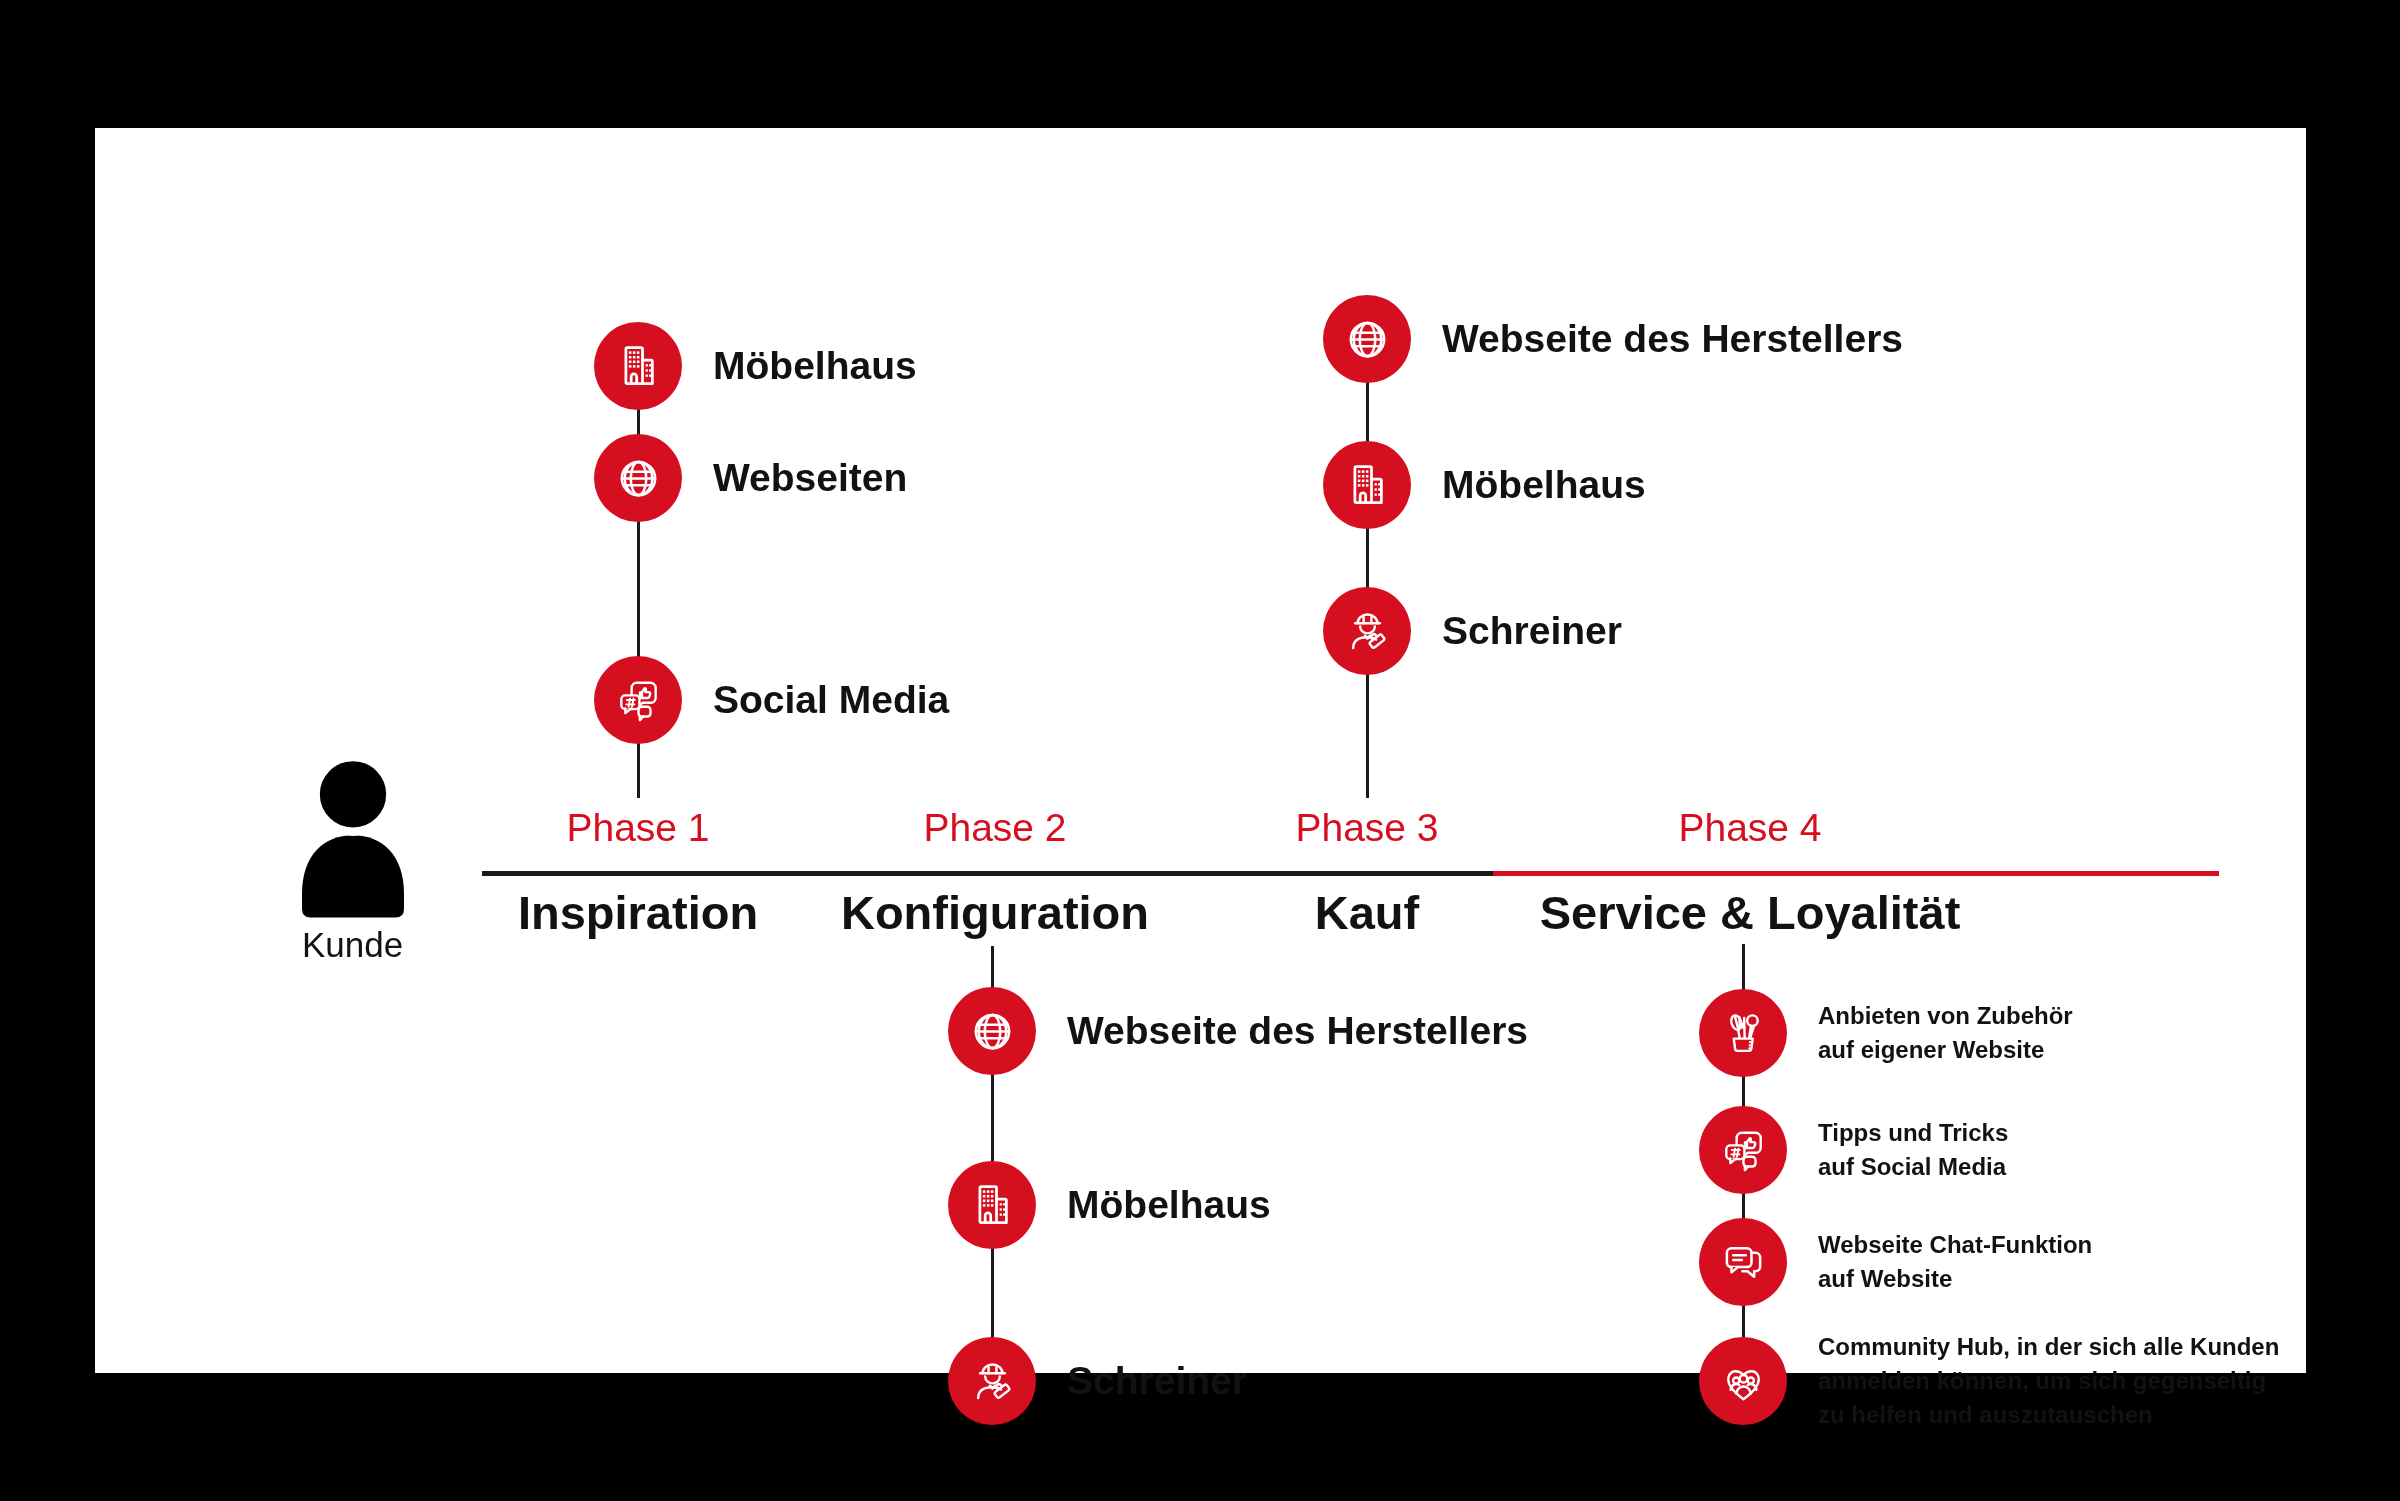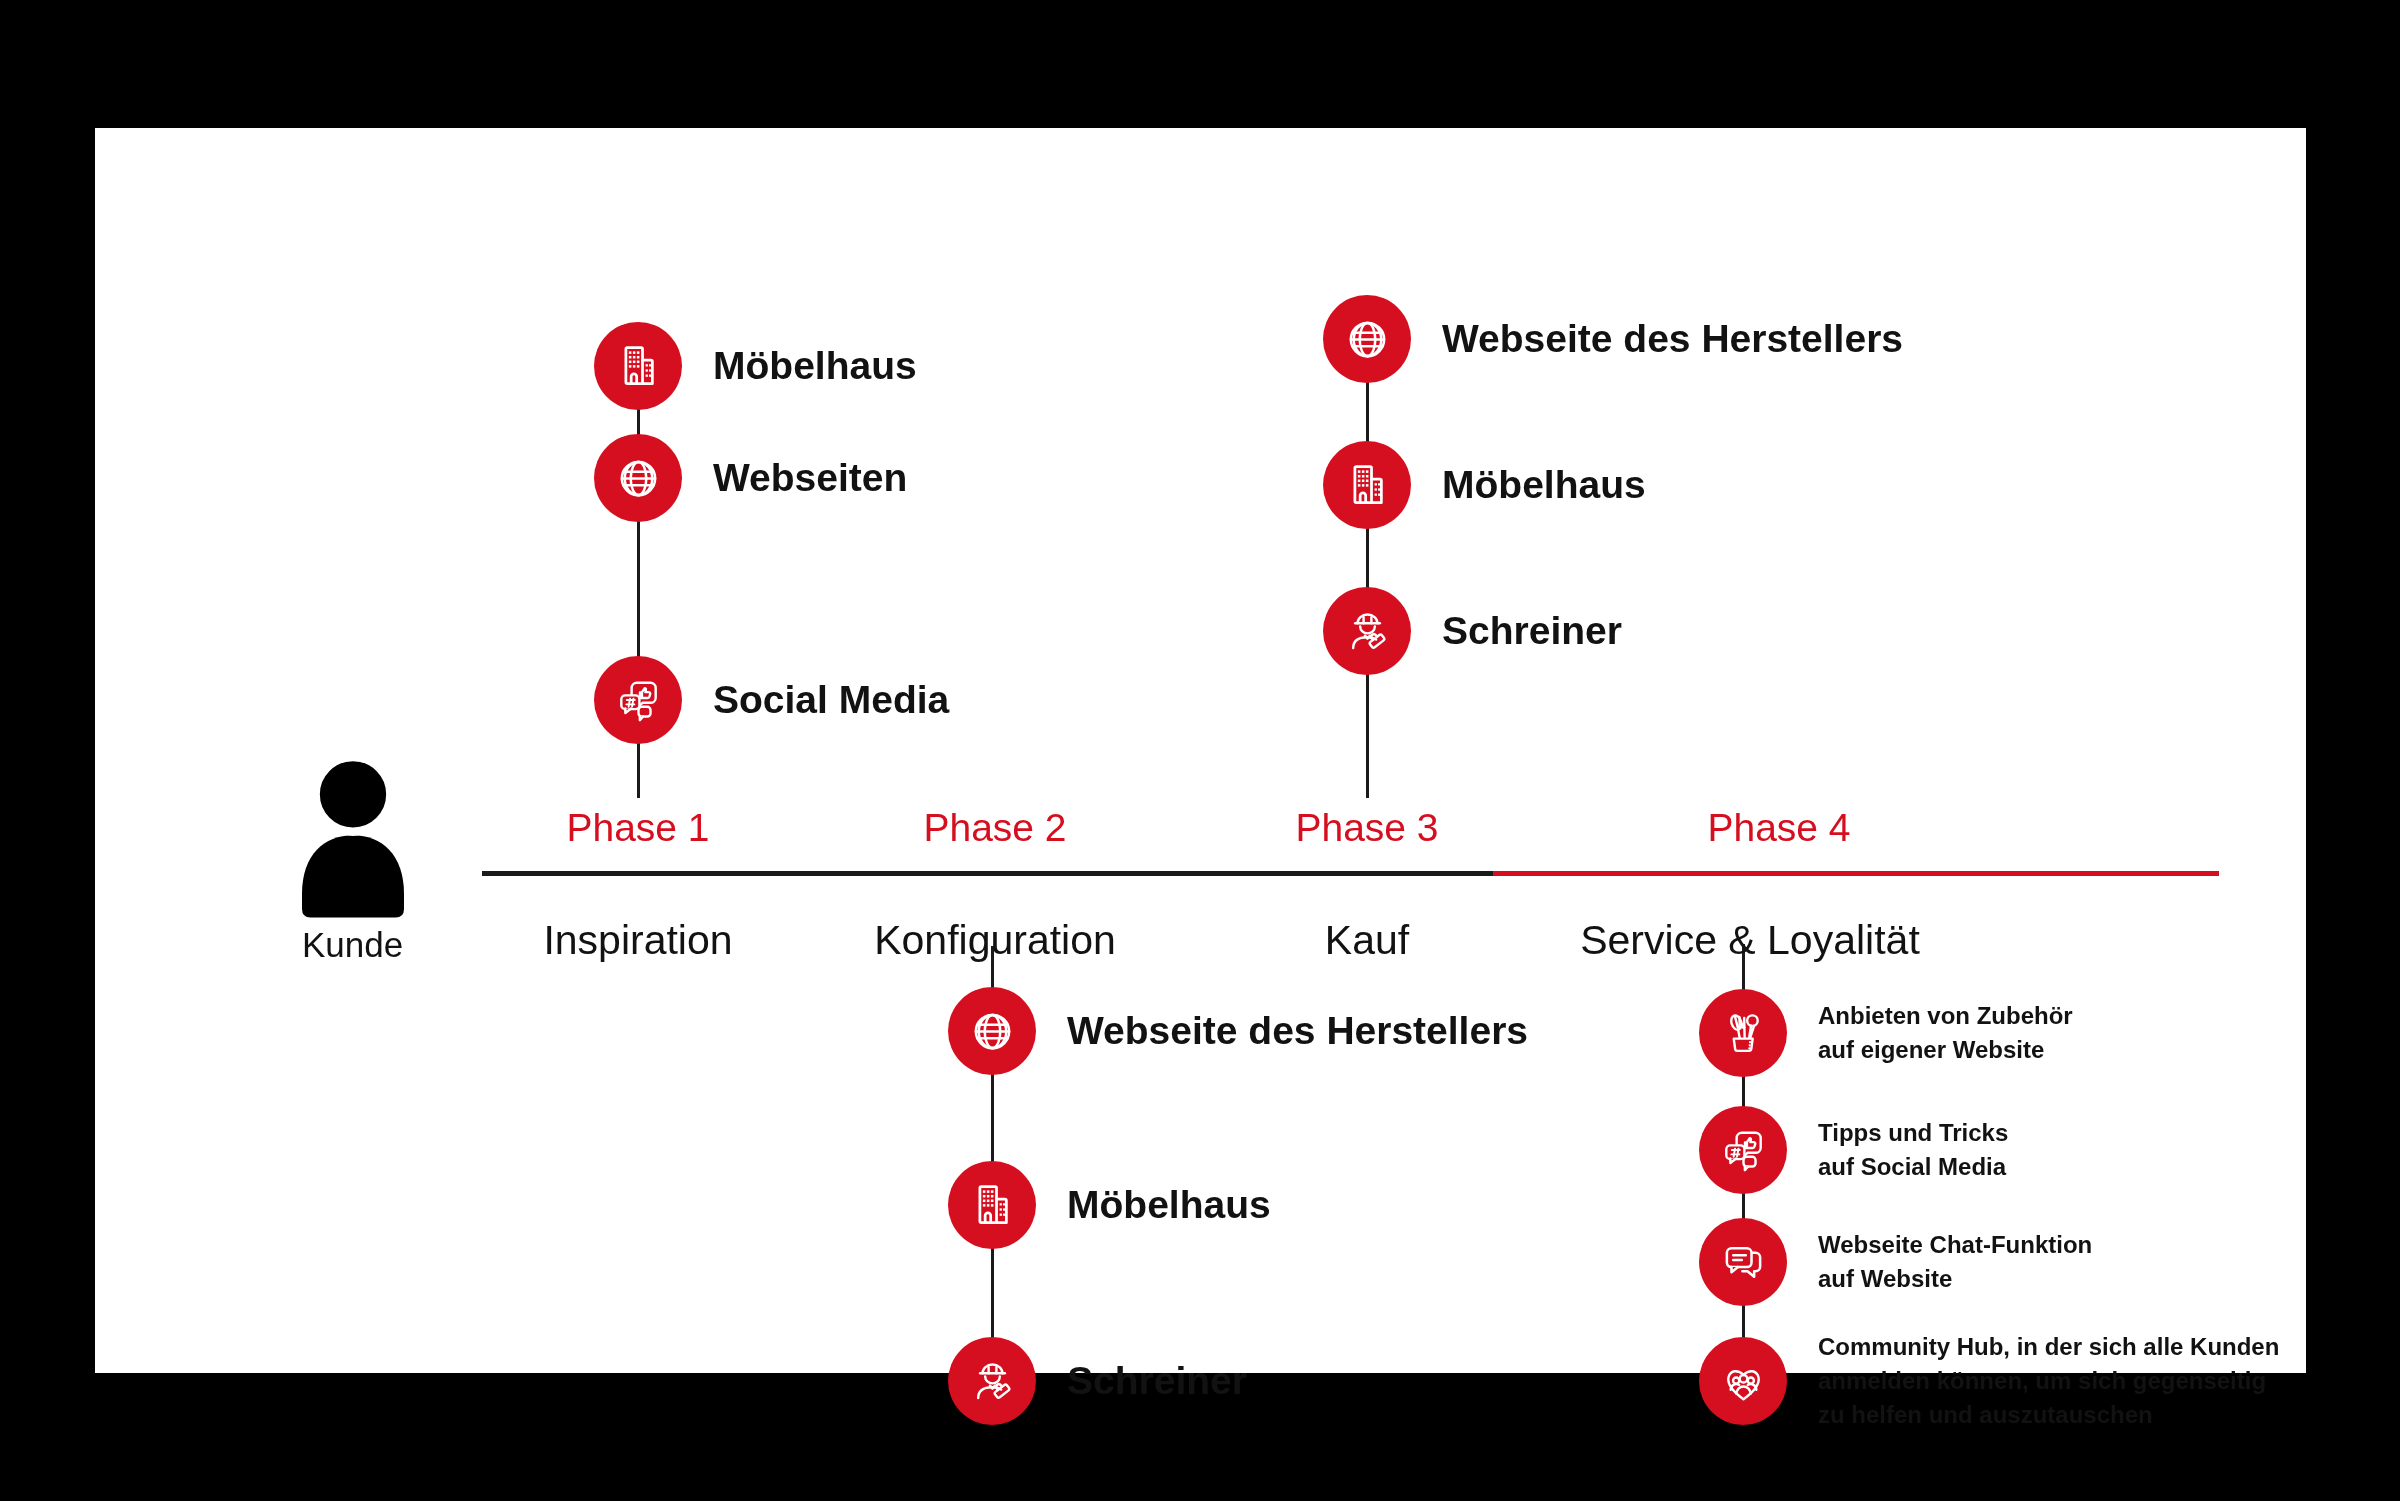--- a/index.html
+++ b/index.html
@@ -13,22 +13,22 @@
   .vline{position:absolute;width:3px;background:#1a1a1a;}
 
   
   .tl{position:absolute;height:5px;top:743px;}
   .tl-black{left:387px;width:1011px;background:#1a1a1a;}
   .tl-red{left:1398px;width:726px;background:#D50F1F;}
 
   
   .phase-label{position:absolute;top:700px;transform:translate(-50%,-50%);
     font-size:39px;font-weight:500;color:#D50F1F;white-space:nowrap;}
-  .phase-name{position:absolute;top:812px;transform:translate(-50%,-50%);
-    font-size:41px;font-weight:400;color:#121212;white-space:nowrap;}
+  .phase-name{position:absolute;top:784px;transform:translate(-50%,-50%);
+    font-size:47px;font-weight:700;color:#121212;white-space:nowrap;}
 
   
   .item{position:absolute;display:flex;align-items:center;gap:31px;}
   .circle{width:88px;height:88px;border-radius:50%;background:#D50F1F;
     display:flex;align-items:center;justify-content:center;flex:0 0 auto;}
   .circle svg{width:55px;height:55px;display:block;}
   .label.big{font-size:39px;font-weight:700;white-space:nowrap;}
   .label.small{font-size:24px;font-weight:700;line-height:34px;white-space:nowrap;}
 
   
@@ -163,21 +163,21 @@
     <div class="vline" style="left:1270.5px;top:215px;height:455px;"></div>
     <div class="vline" style="left:895.5px;top:818px;height:437px;"></div>
     <div class="vline" style="left:1646.5px;top:816px;height:432px;"></div>
 
     <div class="tl tl-black"></div>
     <div class="tl tl-red"></div>
 
     <div class="phase-label" style="left:543px;">Phase 1</div>
     <div class="phase-label" style="left:900px;">Phase 2</div>
     <div class="phase-label" style="left:1272px;">Phase 3</div>
-    <div class="phase-label" style="left:1655px;margin-left:29px;">Phase 4</div>
+    <div class="phase-label" style="left:1655px;">Phase 4</div>
 
     <div class="phase-name" style="left:543px;">Inspiration</div>
     <div class="phase-name" style="left:900px;">Konfiguration</div>
     <div class="phase-name" style="left:1272px;">Kauf</div>
     <div class="phase-name" style="left:1655px;">Service &amp; Loyalität</div>
 
     <div class="item" style="left:499px;top:194px;">
       <div class="circle">
           <svg viewBox="0 0 48 48">
             <use href="#sym-building"></use>

